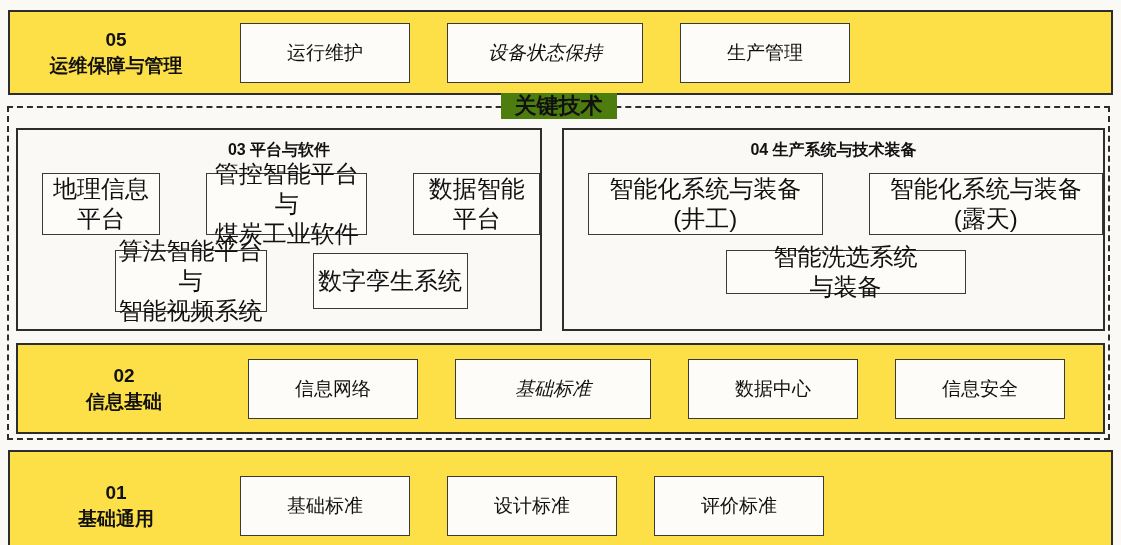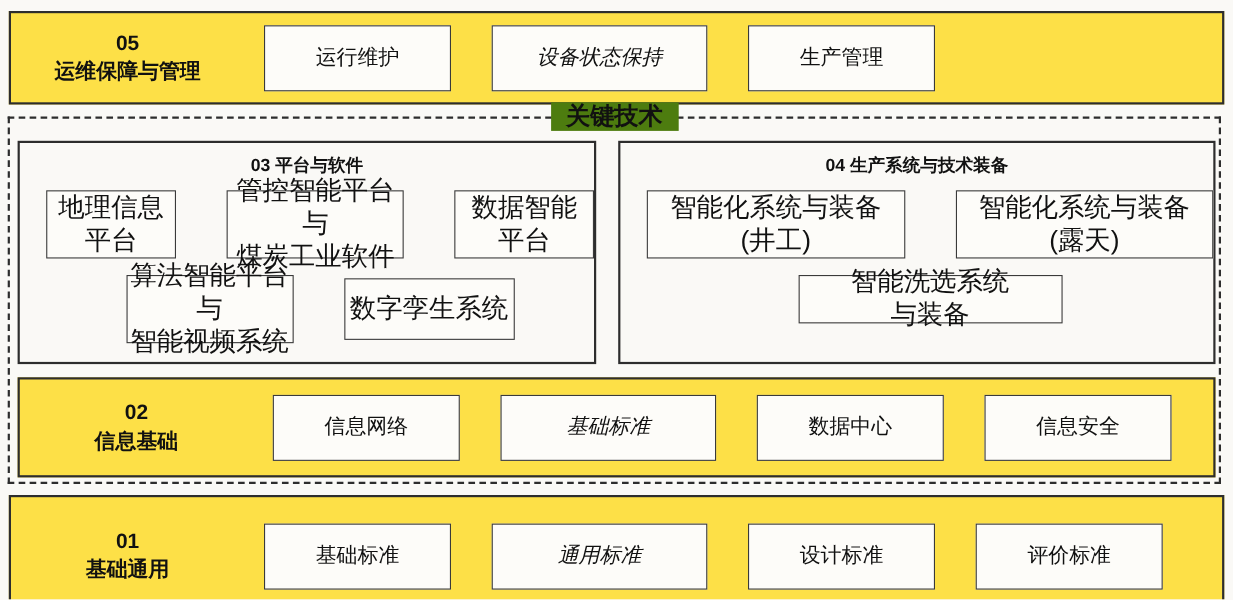--- a/index.html
+++ b/index.html
@@ -199,19 +199,18 @@
         <div class="ibox w170">信息安全</div>
       </div>
     </div>
   </div>
 
   <div class="band band-01">
     <div class="band-label pre">01
 基础通用</div>
     <div class="band-boxes">
       <div class="ibox w170">基础标准</div>
-      <div class="ibox w196">通用标准</div>
       <div class="ibox w170">设计标准</div>
       <div class="ibox w170">评价标准</div>
     </div>
   </div>
 
 </div>
 
 </body></html>

